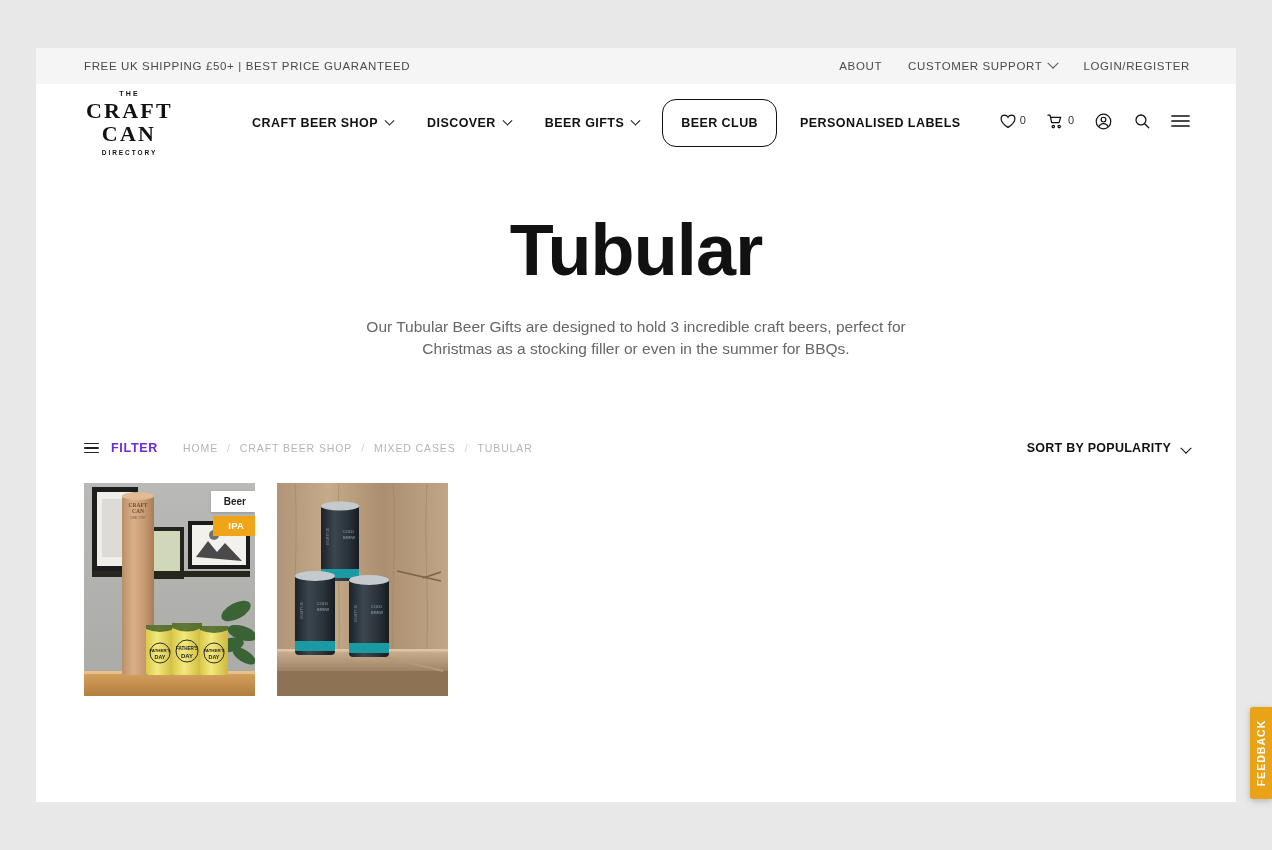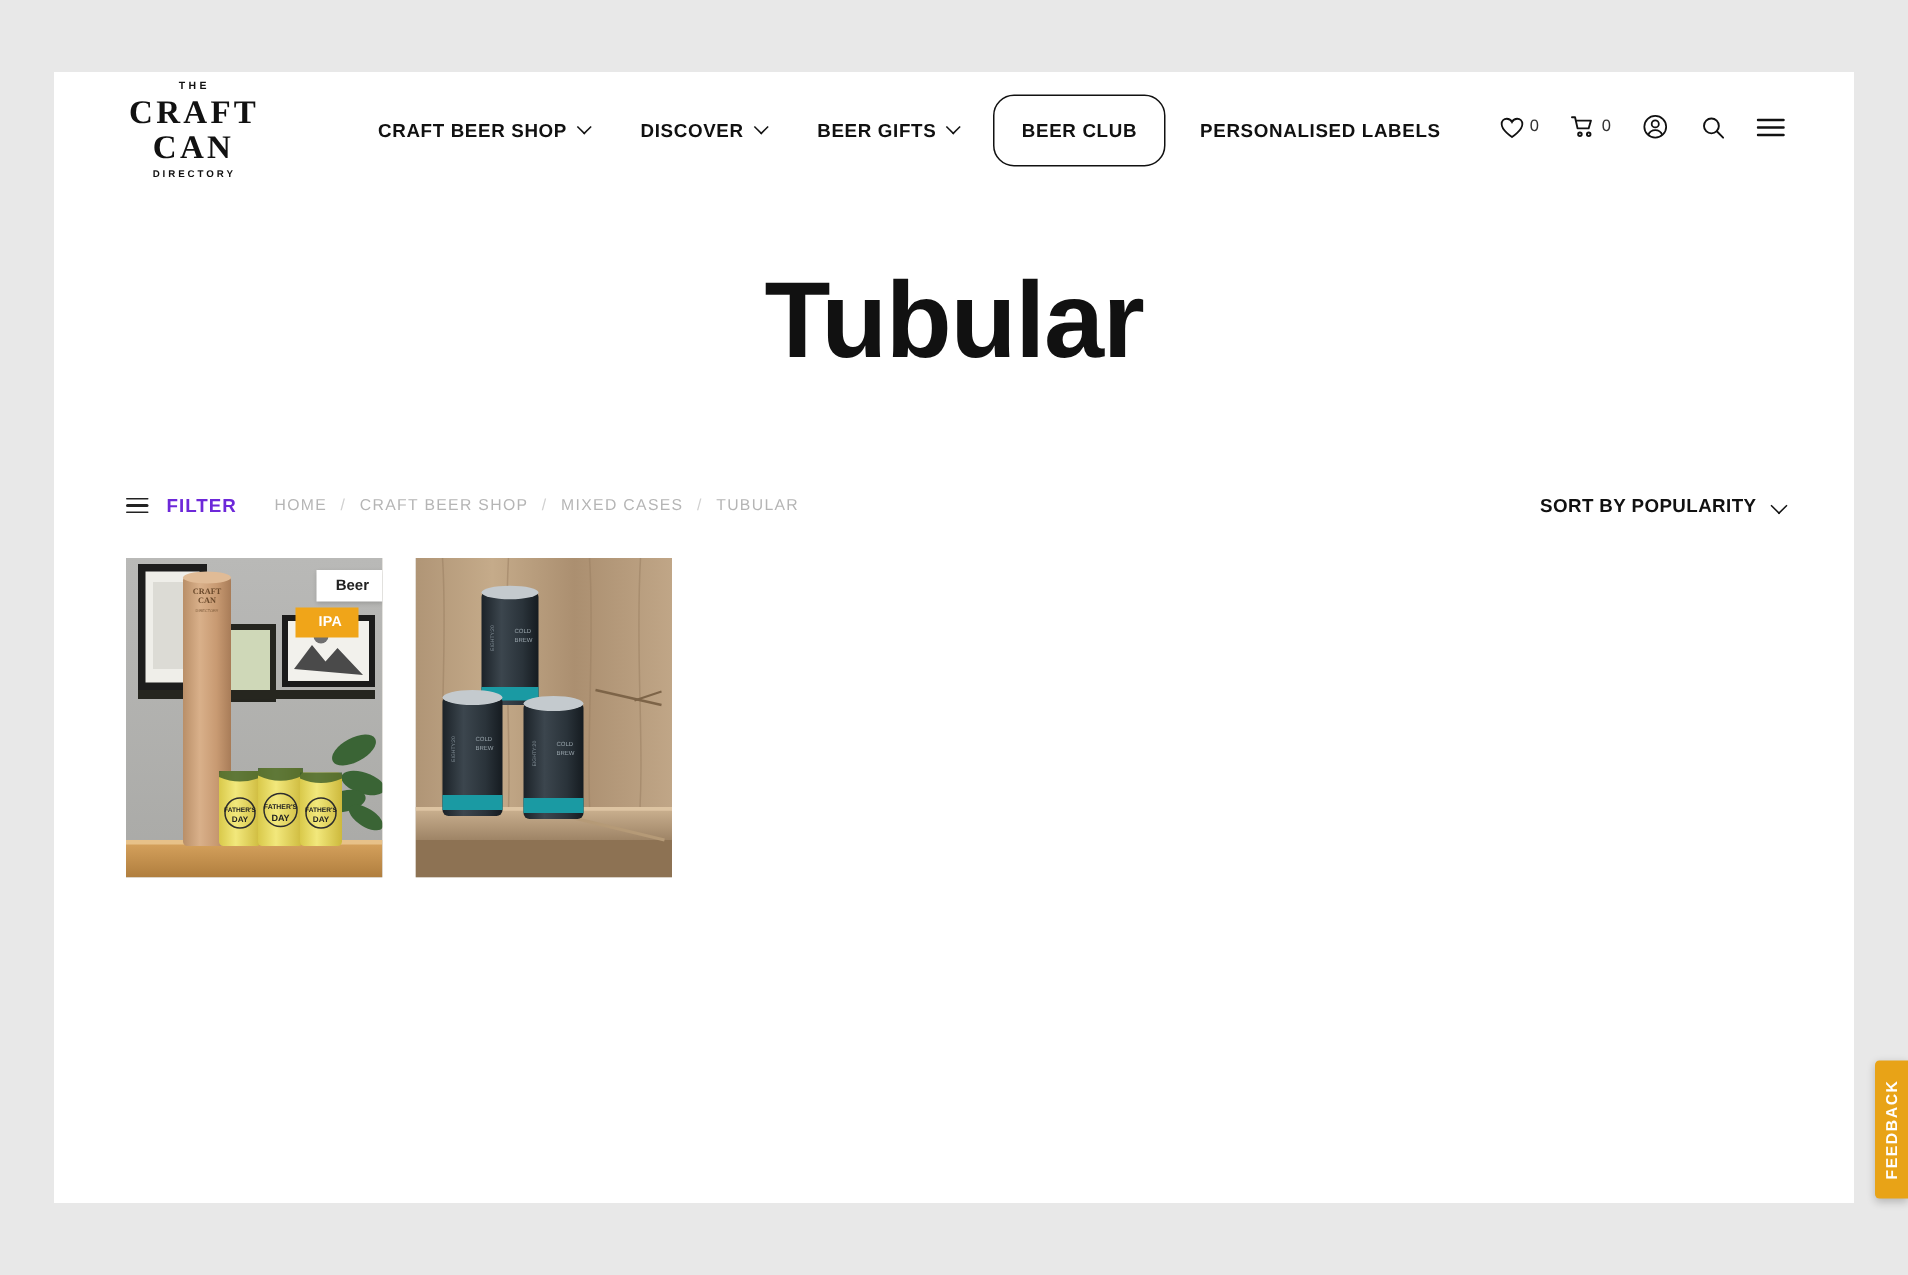--- a/index.html
+++ b/index.html
@@ -270,21 +270,21 @@
     font-size: 10px;
     font-weight: 700;
     padding: 4px 9px 4px 13px;
     line-height: 1.3;
     z-index: 3;
     box-shadow: 0 1px 3px rgba(0,0,0,.18);
   }
   .badge-ipa {
     position: absolute;
     top: 33px;
-    right: 16px;
+    right: 0;
     background: #f0a519;
     color: #fff;
     font-size: 9.5px;
     font-weight: 700;
     padding: 4px 11px 4px 15px;
     line-height: 1.3;
     z-index: 3;
     letter-spacing: 0.02em;
   }
 
@@ -311,20 +311,35 @@
     font-size: 10.5px;
     font-weight: 700;
     letter-spacing: 0.10em;
   }
 </style>
 </head>
 <body>
 
 <div class="page-frame">
 
+  <div class="topbar">
+    <div class="topbar-left">FREE UK SHIPPING £50+ | BEST PRICE GUARANTEED</div>
+    <div class="topbar-right">
+      <div class="topbar-link">
+        <span>ABOUT</span>
+      </div>
+      <div class="topbar-link">
+        <span>CUSTOMER SUPPORT</span>
+        <span class="caret"></span>
+      </div>
+      <div class="topbar-link">
+        <span>LOGIN/REGISTER</span>
+      </div>
+    </div>
+  </div>
 
   <div class="header">
 
     <div class="logo">
       <div class="l-the">THE</div>
       <div class="l-big">CRAFT</div>
       <div class="l-big2">CAN</div>
       <div class="l-dir">DIRECTORY</div>
     </div>
 
@@ -396,20 +411,21 @@
             <path d="M1 2h17M1 7h17M1 12h17"></path>
           </svg>
         </span>
       </div>
 
     </div>
   </div>
 
   <section class="hero">
     <h1>Tubular</h1>
+    <p>Our Tubular Beer Gifts are designed to hold 3 incredible craft beers, perfect for Christmas as a stocking filler or even in the summer for BBQs.</p>
   </section>
 
   <div class="filterbar">
 
     <div class="filter-btn">
       <span class="filter-icon">
         <i></i>
           <i></i>
           <i></i>
       </span>

